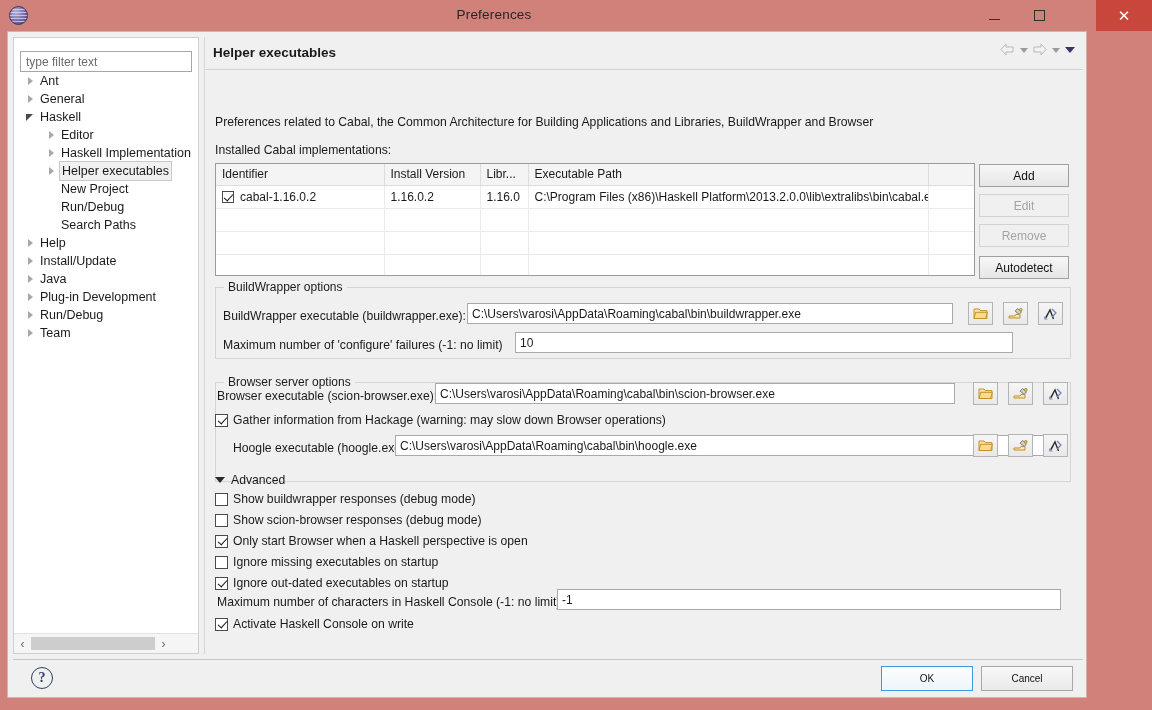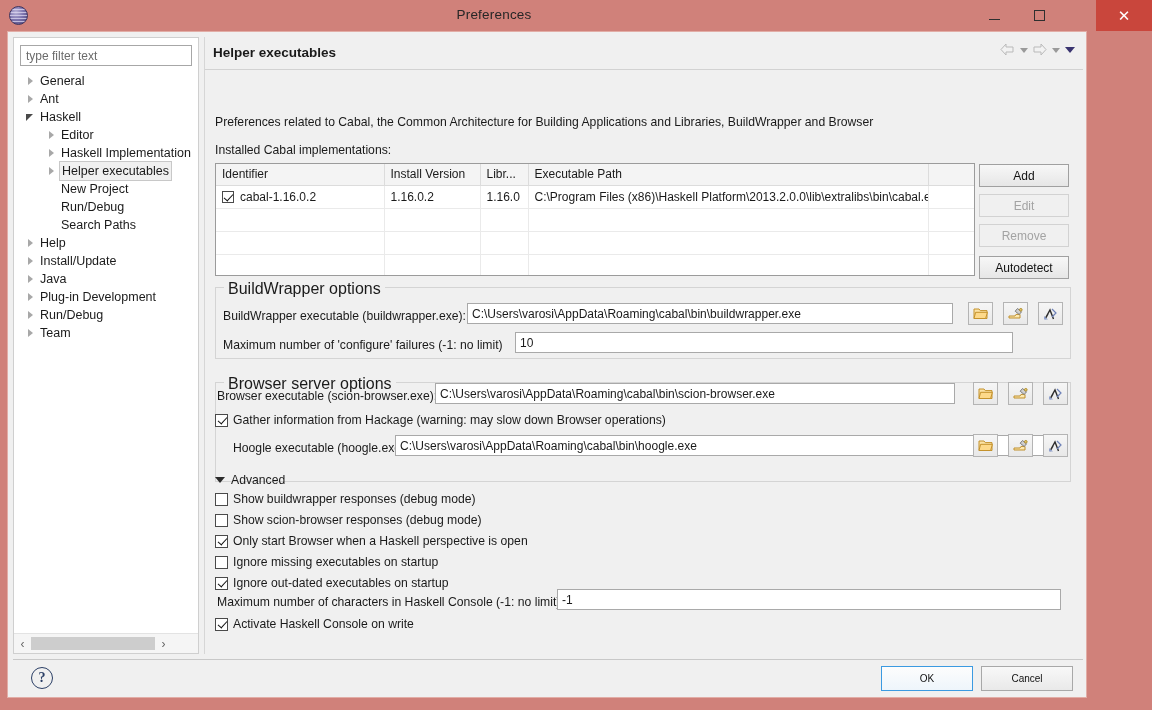--- a/index.html
+++ b/index.html
@@ -62,21 +62,21 @@
   }
 
   
   #left-panel {
     position: absolute; left: 5px; top: 5px;
     width: 186px; height: 617px;
     background: #ffffff;
     border: 1px solid #cfcfcf;
   }
   #filter-box {
-    position: absolute; left: 6px; top: 7px;
+    position: absolute; left: 6px; top: 13px;
     width: 172px; height: 21px;
     border: 1px solid #a7a7a7;
     background: #ffffff;
     font-family: "Liberation Sans", sans-serif;
     font-size: 12px;
     padding: 0 5px;
     color: #222;
   }
   #filter-box::placeholder { color: #6b6b6b; }
   #tree {
@@ -208,21 +208,21 @@
   .sbtn.disabled { color: #a3a3a3; border-color: #d2d2d2; background: #f0f0f0; }
 
   
   .group {
     position: absolute; left: 10px; width: 856px;
     border: 1px solid #d4d4d4;
   }
   .group-title {
     position: absolute; top: -8px; left: 8px;
     background: #f0f0f0; padding: 0 4px;
-    font-size: 16px; color: #1a1a1a; text-align: center;
+    font-size: 12px; color: #1a1a1a; text-align: center;
   }
   .fld-label { position: absolute; font-size: 12.2px; color: #1a1a1a; white-space: nowrap; }
   .txtin {
     position: absolute; height: 21px;
     background: #ffffff; border: 1px solid #a9a9a9;
     font-family: "Liberation Sans", sans-serif; font-size: 12px;
     padding: 0 4px; color: #1a1a1a;
   }
 
   
@@ -300,25 +300,25 @@
       </div>
   </div>
 
   <div id="dialog">
 
     <div id="left-panel">
       <input id="filter-box" type="text" placeholder="type filter text" style="">
       <div id="tree">
           <div class="tree-item indent1">
             <span class="tw collapsed"></span>
+            <span class="tree-label">Ant</span>
+          </div>
+          <div class="tree-item indent1">
+            <span class="tw collapsed"></span>
             <span class="tree-label">General</span>
-          </div>
-          <div class="tree-item indent1">
-            <span class="tw collapsed"></span>
-            <span class="tree-label">Ant</span>
           </div>
           <div class="tree-item indent1">
             <span class="tw expanded"></span>
             <span class="tree-label">Haskell</span>
           </div>
           <div class="tree-item indent2">
             <span class="tw collapsed"></span>
             <span class="tree-label">Editor</span>
           </div>
           <div class="tree-item indent2">

